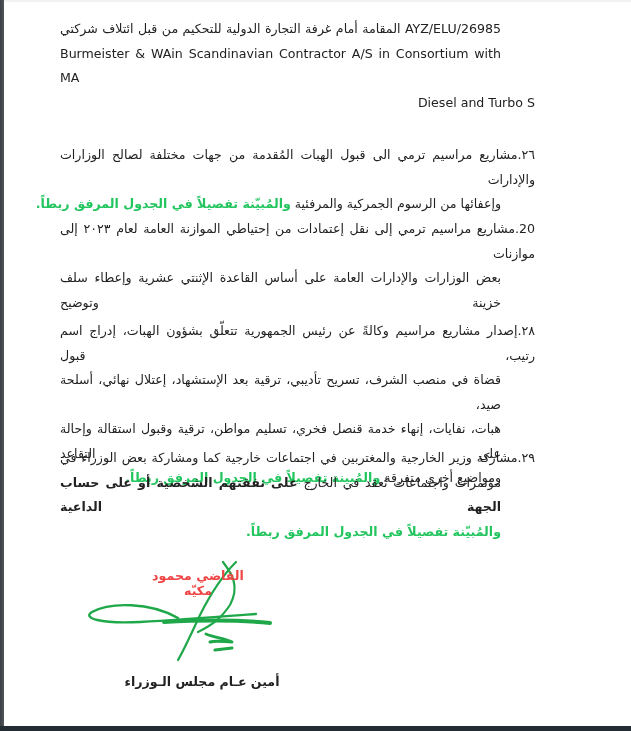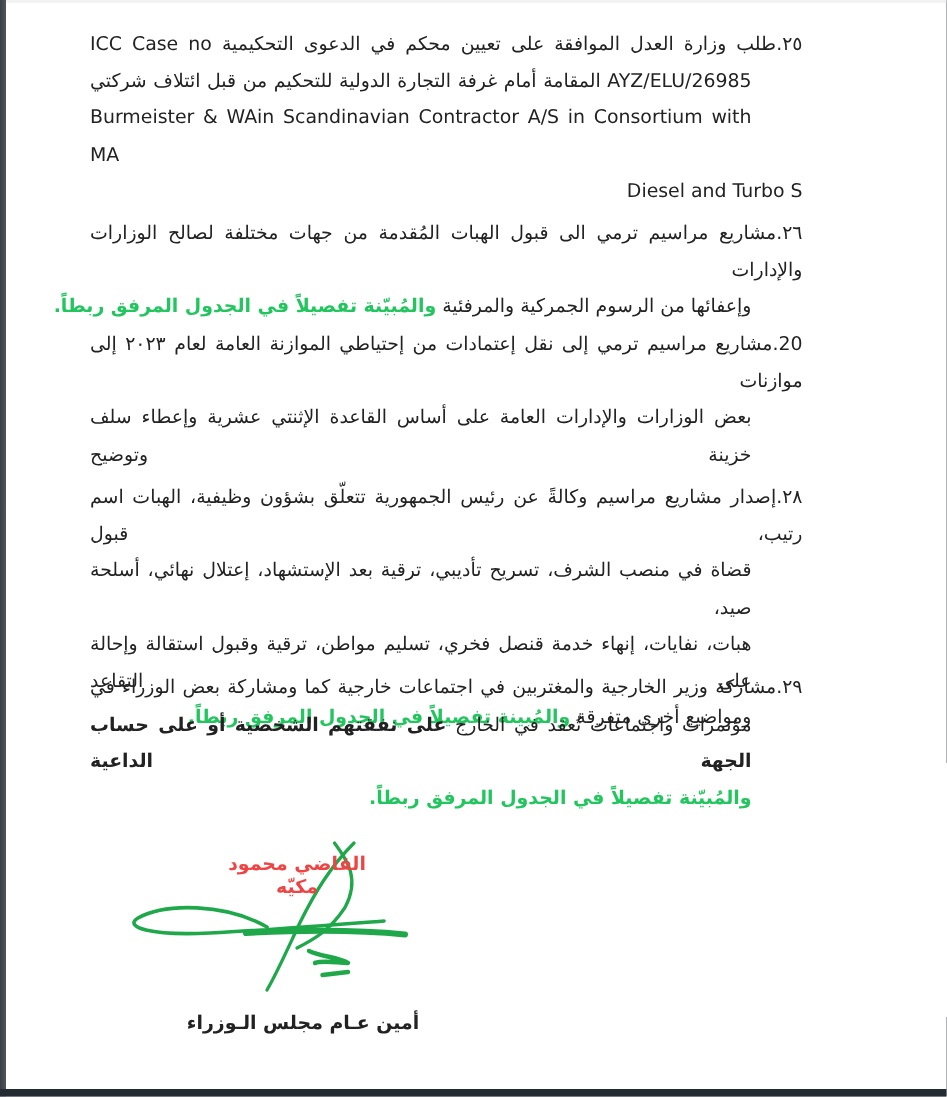--- a/index.html
+++ b/index.html
@@ -54,38 +54,37 @@
   .signature-svg { position: absolute; left: 0; top: 0; width: 260px; height: 120px; }
 </style>
 </head>
 <body>
 
 <div class="left-edge"></div>
 <div class="page"></div>
 <div class="page-top-shade"></div>
 
 <div class="item" id="item25">
-  <span class="line just"><span class="num">٢٥.</span><span>طلب وزارة العدل الموافقة على تعيين محكم في الدعوى التحكيمية ICC Case no</span></span>
   <span class="line just indent">26985/AYZ/ELU المقامة أمام غرفة التجارة الدولية للتحكيم من قبل ائتلاف شركتي</span>
   <span class="line just indent ltr" style="direction:ltr;text-align:justify;text-align-last:justify;">Burmeister &amp; WAin Scandinavian Contractor A/S in Consortium with MA</span>
   <span class="line" style="direction:ltr;text-align:left;padding-right:0;">Diesel and Turbo S</span>
 </div>
 
 <div class="item" id="item26">
   <span class="line just"><span class="num">٢٦.</span><span>مشاريع مراسيم ترمي الى قبول الهبات المُقدمة من جهات مختلفة لصالح الوزارات والإدارات</span></span>
   <span class="line indent"><span>وإعفائها من الرسوم الجمركية والمرفئية</span> <span class="green">والمُبيّنة تفصيلاً في الجدول المرفق ربطاً.</span></span>
 </div>
 
 <div class="item" id="item27">
   <span class="line just"><span class="num">20.</span><span>مشاريع مراسيم ترمي إلى نقل إعتمادات من إحتياطي الموازنة العامة لعام ٢٠٢٣ إلى موازنات</span></span>
   <span class="line just indent">بعض الوزارات والإدارات العامة على أساس القاعدة الإثنتي عشرية وإعطاء سلف خزينة وتوضيح</span>
 </div>
 
 <div class="item" id="item28">
-  <span class="line just"><span class="num">٢٨.</span><span>إصدار مشاريع مراسيم وكالةً عن رئيس الجمهورية تتعلّق بشؤون وظيفية، الهبات اسم رتيب، قبول</span></span>
+  <span class="line just"><span class="num">٢٨.</span><span>إصدار مشاريع مراسيم وكالةً عن رئيس الجمهورية تتعلّق بشؤون الهبات، إدراج اسم رتيب، قبول</span></span>
   <span class="line just indent">قضاة في منصب الشرف، تسريح تأديبي، ترقية بعد الإستشهاد، إعتلال نهائي، أسلحة صيد،</span>
   <span class="line just indent">هبات، نفايات، إنهاء خدمة قنصل فخري، تسليم مواطن، ترقية وقبول استقالة وإحالة على التقاعد</span>
   <span class="line indent"><span>ومواضيع أخرى متفرقة</span> <span class="green">والمُبينة تفصيلاً في الجدول المرفق ربطاً.</span></span>
 </div>
 
 <div class="item" id="item29">
   <span class="line just"><span class="num">٢٩.</span><span>مشاركة وزير الخارجية والمغتربين في اجتماعات خارجية كما ومشاركة بعض الوزراء في</span></span>
   <span class="line just indent"><span>مؤتمرات واجتماعات تُعقد في الخارج</span> <span class="bold">على نفقتهم الشخصية أو على حساب الجهة الداعية</span></span>
   <span class="line indent green">والمُبيّنة تفصيلاً في الجدول المرفق ربطاً.</span>
 </div>

